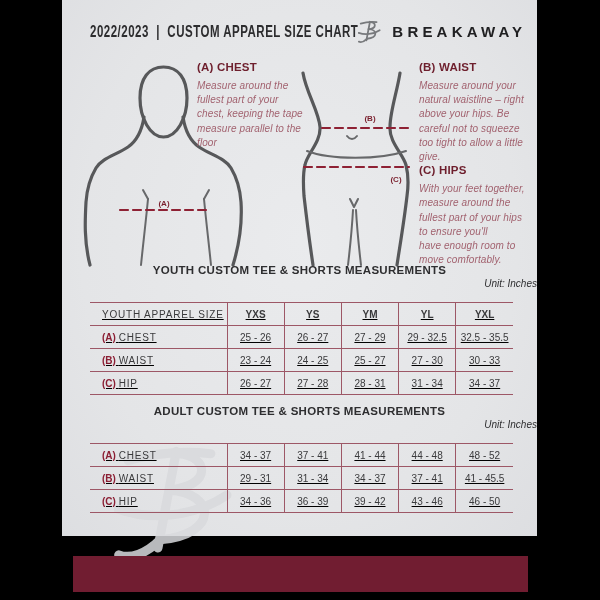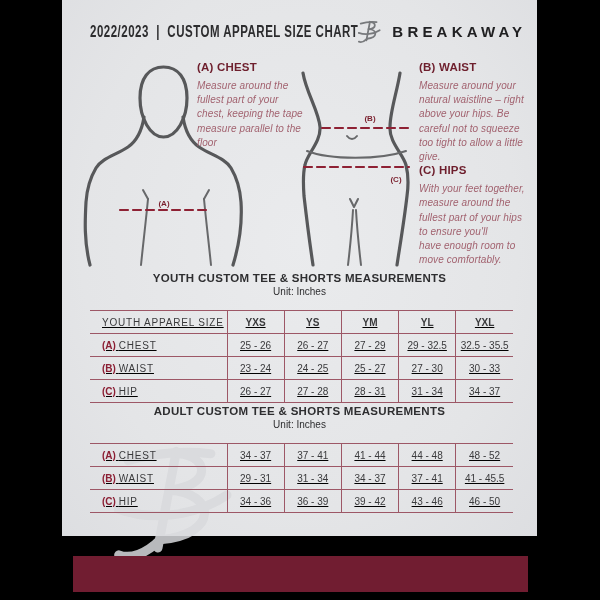--- a/index.html
+++ b/index.html
@@ -35,21 +35,21 @@
   .marker-label{font-size:8px;font-weight:bold;fill:#7a1f2d;text-anchor:middle;font-family:"Liberation Sans",sans-serif;}
   .guide-col{position:absolute;}
   .guide-heading{font-size:11.5px;font-weight:bold;color:#6e1f2d;letter-spacing:.2px;}
   .guide-body{
     margin-top:6px;font-size:10px;font-style:italic;color:#a2626f;
     line-height:1.42;white-space:pre-line;letter-spacing:.1px;
   }
   
   .table-section{position:absolute;left:0;width:475px;z-index:1;}
   .table-title{text-align:center;font-size:11.5px;font-weight:bold;color:#2e2e30;letter-spacing:.3px;line-height:13px;}
-  .table-unit{text-align:center;font-size:10px;color:#2e2e30;line-height:14px;}
+  .table-unit{text-align:right;font-size:10px;font-style:italic;color:#2e2e30;line-height:14px;}
   table.size-table{
     border-collapse:collapse;table-layout:fixed;
     width:423px;margin:11px 0 0 28px;background:transparent;text-decoration:underline;
   }
   table.size-table td{
     border:1px solid #9d5766;height:22px;padding:0;
     font-size:10px;color:#3a3a3c;text-align:center;vertical-align:middle;
   }
   table.size-table tr td:first-child{border-left:none;text-align:left;padding-left:12px;}
   table.size-table tr td:last-child{border-right:none;}
@@ -128,21 +128,21 @@
     <div class="guide-body">Measure around your natural waistline – right above your hips. Be careful not to squeeze too tight to allow a little give.</div>
     <div class="guide-heading" style="">(C) HIPS</div>
     <div class="guide-body">With your feet together, measure around the fullest part of your hips to ensure you'll
 have enough room to move comfortably.</div>
   </div>
 
   <svg class="logo logo-ghost watermark" width="120" height="138" viewBox="0 0 26 30">
     <use href="#logoB"></use>
   </svg>
 
-  <div class="table-section" style="top:272px">
+  <div class="table-section" style="top:264px">
     <div class="table-title">YOUTH CUSTOM TEE &amp; SHORTS MEASUREMENTS</div>
     <div class="table-unit">Unit: Inches</div>
     <table class="size-table">
       <colgroup>
           <col style="width:137px">
           <col>
           <col>
           <col>
           <col>
           <col>

